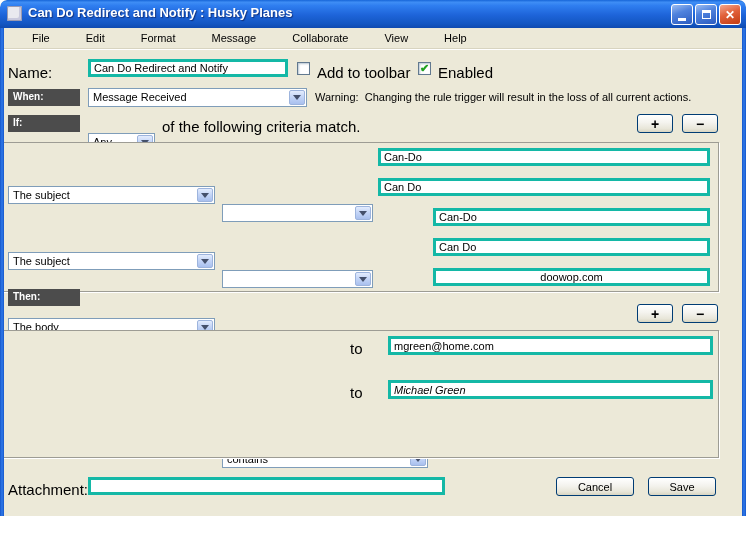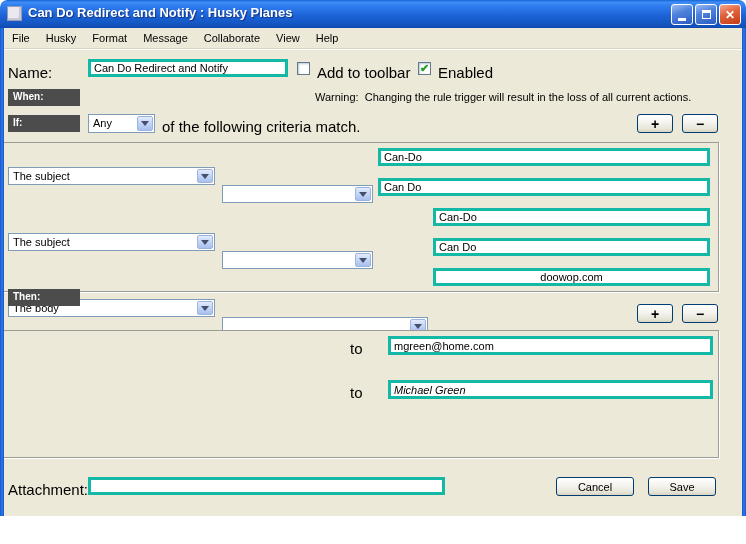--- a/index.html
+++ b/index.html
@@ -20,21 +20,21 @@
     display:flex;align-items:center;justify-content:center;cursor:default;}
   .winbtn.blue{background:linear-gradient(160deg,#9cbdf2 0%,#4f82dd 40%,#2c5cc0 100%);}
   .winbtn.red{background:linear-gradient(160deg,#f3a78e 0%,#e1603a 45%,#c33c12 100%);}
   .min-glyph{width:8px;height:3px;background:#fff;margin-top:9px;}
   .max-glyph{width:9px;height:9px;border:1px solid #fff;border-top-width:3px;}
   .close-glyph{color:#fff;font-weight:bold;font-size:12px;line-height:12px;}
 
   
   .menubar{left:0;top:28px;width:746px;height:21px;background:#ece9d8;display:flex;align-items:center;
     padding-left:4px;border-bottom:1px solid #d8d4c0;box-shadow:0 1px 0 #ffffff;}
-  .menu-item{font-size:11px;color:#000;padding:3px 8px;}
+  .menu-item{font-size:11px;color:#000;padding:3px 8px;margin-left:20px;}
 
   
   .edge{background:linear-gradient(90deg,#1556c9,#2f79ea,#1556c9);}
   .edge-l{left:0;top:28px;width:4px;height:516px;}
   .edge-r{left:742px;top:28px;width:4px;height:516px;}
   .edge-b{left:0;top:540px;width:746px;height:4px;background:linear-gradient(180deg,#2f79ea,#0f4ab0);}
 
   
   .lbl{font-size:15px;color:#000;white-space:nowrap;}
   .darkbox{background:#4c4c4c;color:#fff;font-size:10px;font-weight:bold;
@@ -89,38 +89,44 @@
     <div class="abs winbtn blue" style="left:695px;">
       <span class="max-glyph"></span>
     </div>
     <div class="abs winbtn red" style="left:719px;">
       <span class="close-glyph">✕</span>
     </div>
   </div>
 
   <div class="abs menubar">
     <span class="menu-item">File</span>
-    <span class="menu-item">Husky</span>
+    <span class="menu-item">Edit</span>
     <span class="menu-item">Format</span>
     <span class="menu-item">Message</span>
     <span class="menu-item">Collaborate</span>
     <span class="menu-item">View</span>
     <span class="menu-item">Help</span>
   </div>
 
   <div class="abs lbl" style="left:8px;top:64px;">Name:</div>
   <input class="abs ti" style="left: 88px; top: 59px; width: 200px;" value="Can Do Redirect and Notify">
   <div class="abs checkbox" style="left:297px;top:62px;"></div>
   <div class="abs lbl" style="left:317px;top:64px;">Add to toolbar</div>
   <div class="abs checkbox" style="left:418px;top:62px;">
     <span class="check">✔</span>
   </div>
   <div class="abs lbl" style="left:438px;top:64px;">Enabled</div>
 
   <div class="abs darkbox" style="left:8px;top:89px;">When:</div>
+  <div class="abs xp-select" style="left:88px;top:88px;width:219px;">
+    <span class="sel-text">Message Received</span>
+    <span class="combo-arrow">
+        <span class="tri"></span>
+      </span>
+  </div>
   <div class="abs warn" style="left:315px;top:91px;">Warning:  Changing the rule trigger will result in the loss of all current actions.</div>
 
   <div class="abs darkbox" style="left:8px;top:115px;">If:</div>
   <div class="abs xp-select" style="left:88px;top:114px;width:67px;">
     <span class="sel-text">Any</span>
     <span class="combo-arrow">
         <span class="tri"></span>
       </span>
   </div>
   <div class="abs lbl" style="left:162px;top:118px;">of the following criteria match.</div>

